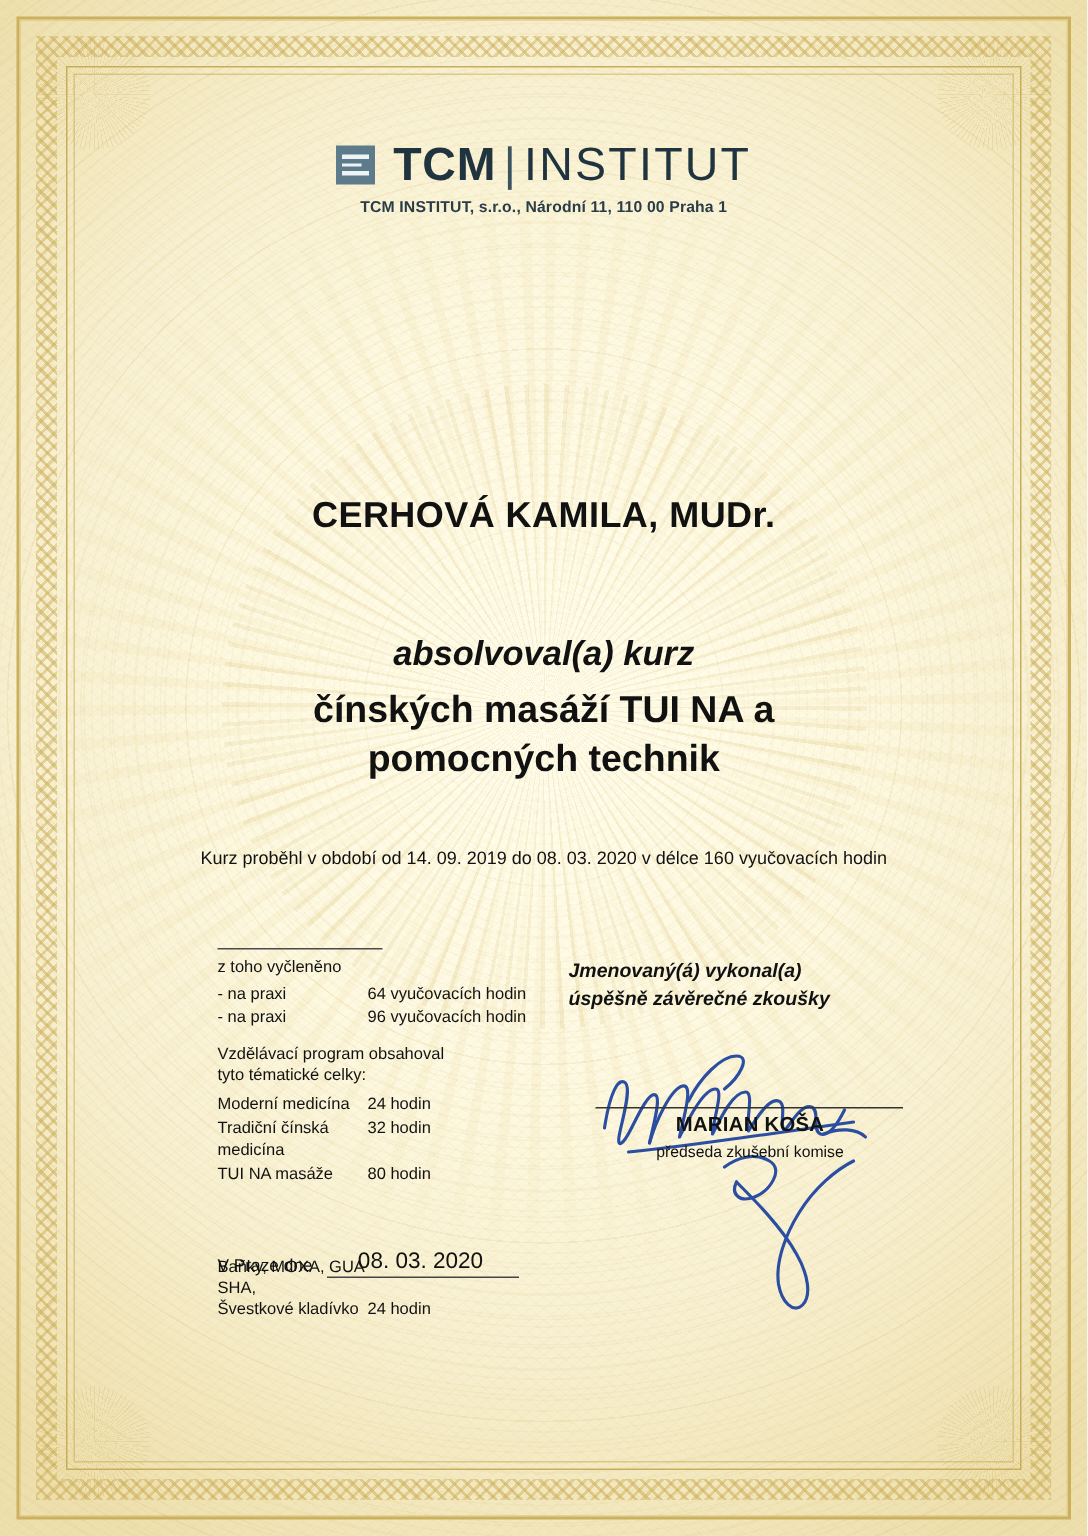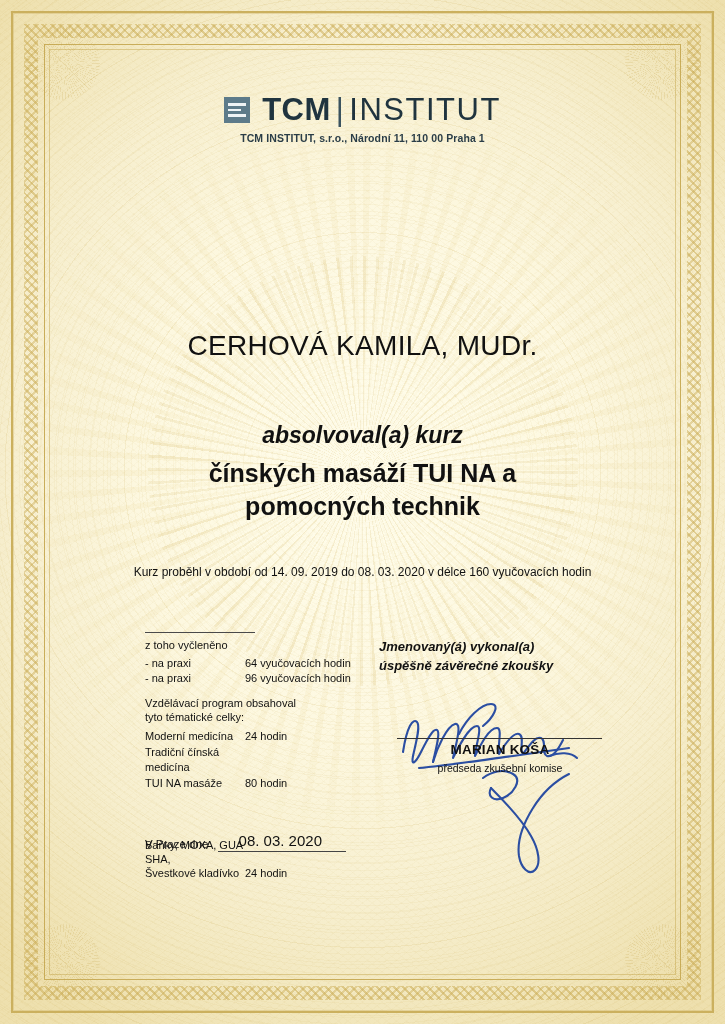--- a/index.html
+++ b/index.html
@@ -194,22 +194,22 @@
     font-weight: 400;
     color: #1d1d1b;
     letter-spacing: .5px;
   }
 
   .recipient {
     position: absolute;
     top: 270px;
     left: 0; right: 0;
     text-align: center;
-    font-size: 28px;
-    font-weight: 400;
+    font-size: 24px;
+    font-weight: 700;
     color: #111;
     letter-spacing: .3px;
   }
 
   .course-block {
     position: absolute;
     top: 362px;
     left: 0; right: 0;
     text-align: center;
   }
@@ -400,20 +400,21 @@
         <div>tyto tématické celky:</div>
       </div>
 
       <div class="bd-list">
         <div class="bd-row">
           <span class="k">Moderní medicína</span>
           <span class="v">24 hodin</span>
         </div>
         <div class="bd-row">
           <span class="k">Tradiční čínská medicína</span>
+          <span class="v">32 hodin</span>
         </div>
         <div class="bd-row">
           <span class="k">TUI NA masáže</span>
           <span class="v">80 hodin</span>
         </div>
         <div class="bd-row two-line">
           <span class="k">
             <span>Baňky, MOXA, GUA SHA,</span><br>
             <span>Švestkové kladívko</span>
           </span>

